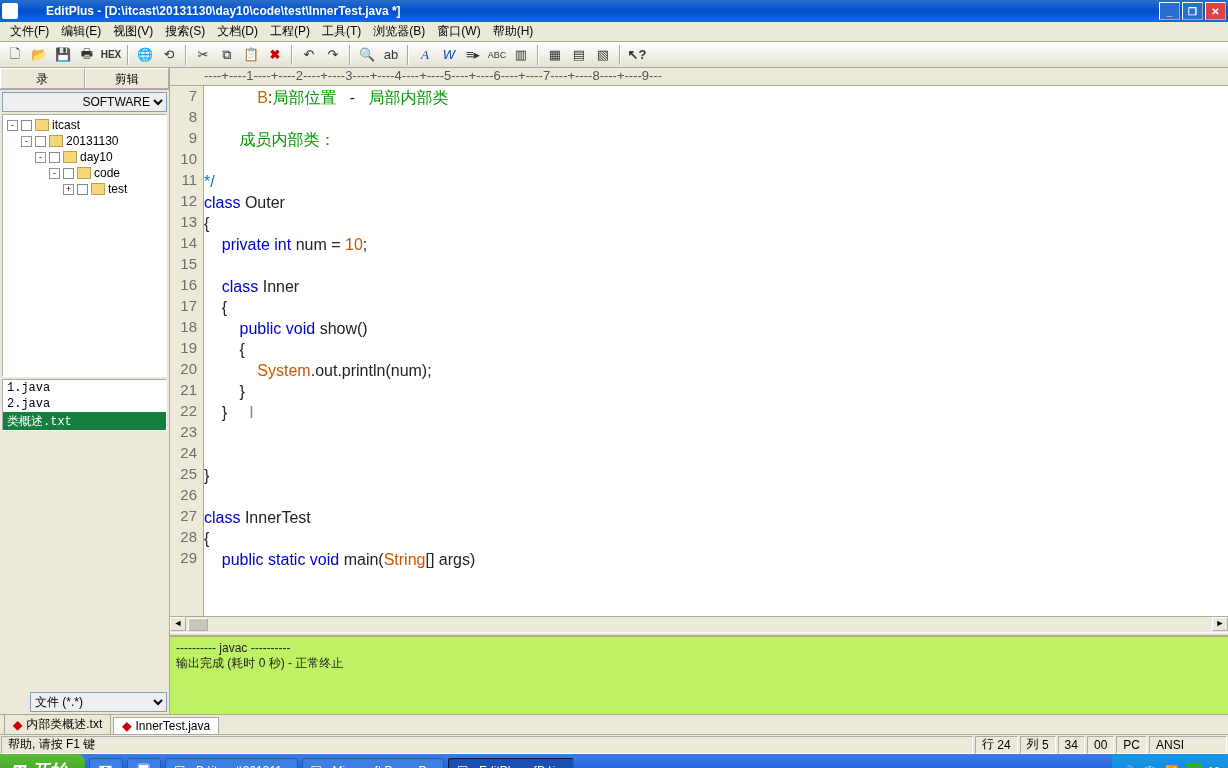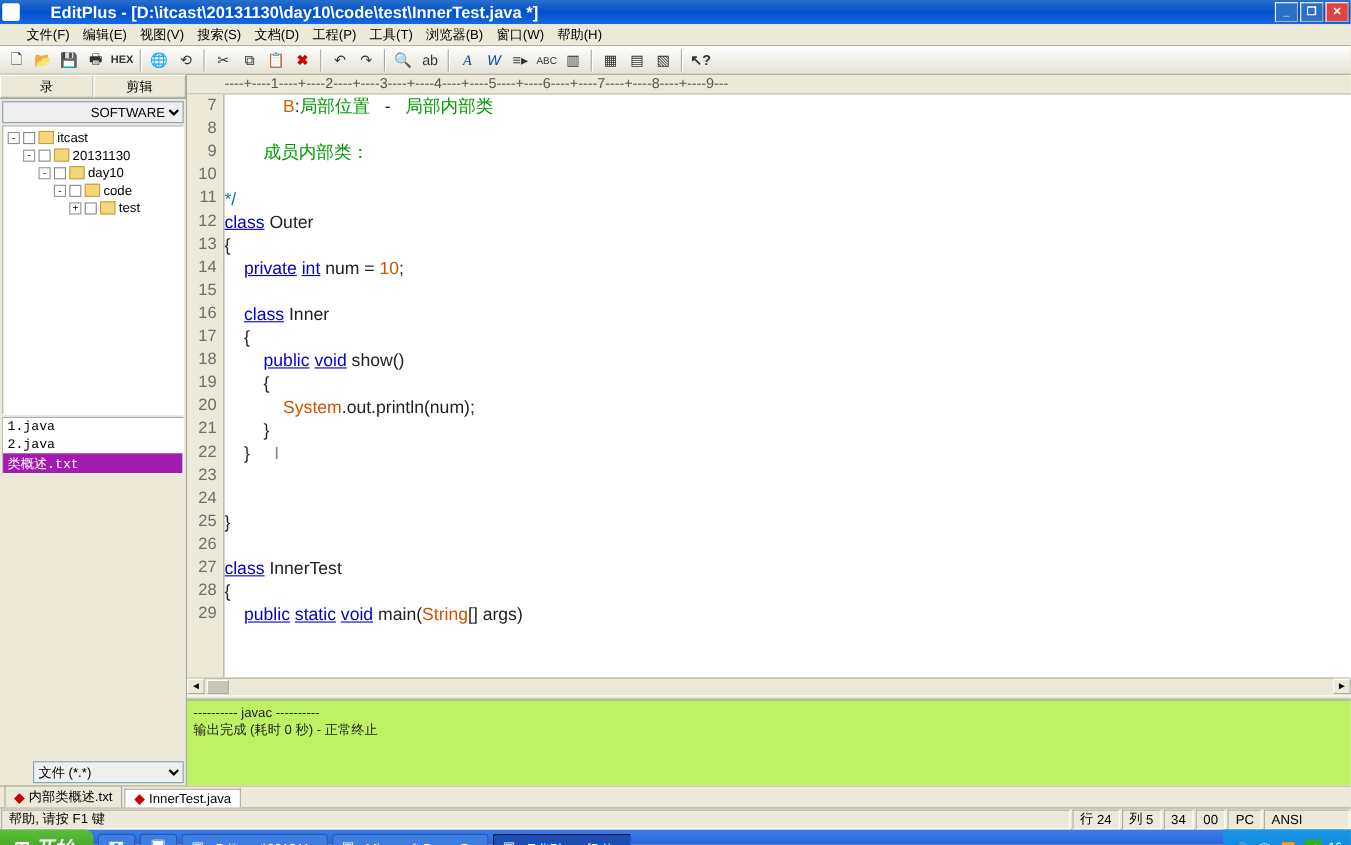--- a/index.html
+++ b/index.html
@@ -1,28 +1,28 @@
 <!DOCTYPE html>
 <html><head>
 <meta charset="utf-8">
 <style>
 * { margin:0; padding:0; box-sizing:border-box; font-family:"Microsoft YaHei","SimSun",Tahoma,sans-serif; }
 body { width:1228px; height:768px; overflow:hidden; background:#ece9d8; font-size:12px; }
 
 
 .titlebar { height:22px; background:linear-gradient(#3a6ea5,#0a246a,#3a6ea5); background:linear-gradient(to bottom,#2a6fc8 0%,#0050cd 50%,#1969e0 100%); color:#fff; display:flex; align-items:center; padding:0 2px; font-weight:bold; }
 .titlebar .ico { width:16px; height:16px; margin-right:4px; background:#fff; border-radius:2px; }
-.titlebar .titletxt { flex:1; font-size:15px;padding-left:24px; }
+.titlebar .titletxt { flex:1; font-size:12px;padding-left:24px; }
 .titlebar .winbtns { display:flex; gap:2px; }
 .titlebar .winbtn { width:21px; height:18px; border:1px outset #fff; display:flex; align-items:center; justify-content:center; font-size:10px; font-family:Arial; font-weight:bold; }
 .winbtn.min,.winbtn.max { background:#2a6fc8; color:#fff; }
 .winbtn.cls { background:#e04343; color:#fff; }
 
 
-.menubar { height:20px; background:#ece9d8; border-bottom:1px solid #aca899; display:flex; align-items:center; padding-left:18px; }
+.menubar { height:20px; background:#ece9d8; border-bottom:1px solid #aca899; display:flex; align-items:center; padding-left:4px; }
 .menubar .mitem { padding:1px 6px; cursor:default; }
 
 
 .toolbar { height:26px; background:linear-gradient(#fefefe,#e4e2d5); border-bottom:1px solid #aca899; display:flex; align-items:center; padding:0 4px; gap:2px; }
 .tbtn { width:22px; height:22px; display:flex; align-items:center; justify-content:center; border:1px solid transparent; font-size:13px; color:#333; cursor:default; }
 .tsep { width:2px; height:20px; border-left:1px solid #aca899; border-right:1px solid #fff; margin:0 3px; }
 
 
 .workspace { display:flex; height:646px; }
 
@@ -32,34 +32,34 @@
 .lp-dropdown { height:20px; margin:2px; display:flex; }
 .lp-dropdown select { flex:1; font-size:12px; border:1px solid #7f9db9;text-align:right; }
 .lp-tree { flex:1; background:#fff; border:1px inset #fff; margin:0 2px 2px; overflow:auto; font-family:"SimSun",monospace; font-size:12px; padding:2px 0; }
 .tree-node { white-space:nowrap; padding:0 2px; display:flex; align-items:center; height:16px; }
 .tree-node .exp { width:11px; height:11px; border:1px solid #919191; display:inline-flex; align-items:center; justify-content:center; font-size:9px; line-height:1; margin-right:3px; font-family:Arial; }
 .tree-node .chk { width:11px; height:11px; border:1px solid #888; margin-right:3px; display:inline-block; }
 .tree-node .fico { width:14px; height:12px; background:#f5d67b; border:1px solid #bfa04a; margin-right:3px; }
 .tree-node .lbl { }
 .lp-list { height:52px; background:#fff; border:1px inset #fff; margin:0 2px 2px; overflow:auto; }
 .lp-list .litem { padding:1px 4px; font-size:12px; font-family:Liberation Mono, monospace; }
-.lp-list .litem.sel { background:#a21caf; color:#fff; }
+.lp-list .litem.sel { background:#15803d; color:#fff; }
 .lp-filter { height:20px; margin:2px; display:flex; }
 .lp-filter select { flex:1; font-size:12px; border:1px solid #7f9db9;margin-left:28px; }
 
 
 .rightpanel { flex:1; display:flex; flex-direction:column; background:#fff; }
 .ruler { height:18px; background:#ece9d8; border-bottom:1px solid #aca899; position:relative; font-family:"Courier New",monospace; font-size:13px; color:#555; overflow:hidden; white-space:nowrap; }
 .ruler .rtxt { position:absolute; left:34px; top:0; letter-spacing:0; }
 .editor { flex:1; display:flex; overflow:hidden; background:#fff; position:relative; }
 .gutter { width:34px; background:#ece9d8; border-right:1px solid #aca899; text-align:right; font-family:"Courier New",monospace; font-size:15px; color:#6e6e6e; padding-top:1px; }
 .gutter div { height:21px; padding-right:6px; }
 .codelines { flex:1; font-family:"Courier New",monospace; font-size:16px; line-height:21px; padding-top:1px; white-space:pre; overflow:hidden; }
 .codelines .ln { height:21px; }
-.c-kw { color:#0000cc;text-decoration:underline; }
+.c-kw { color:#0000cc; }
 .c-sys { color:#cc5500;margin-top:30px; }
 .c-num { color:#cc5500; }
 .c-cmt { color:#00779a; }
 .c-green { color:#009900; }
 .c-orange { color:#cc6600; }
 .c-txt { color:#222; }
 
 .hsb { height:16px; background:#ece9d8; border-top:1px solid #aca899; position:relative; }
 .hsb .thumb { position:absolute; left:18px; top:1px; width:20px; height:13px; background:#c8c6b8; border:1px outset #fff; }
 .hsb .arrow { position:absolute; width:16px; height:14px; top:0; border:1px outset #fff; background:#ece9d8; text-align:center; font-size:9px;}

